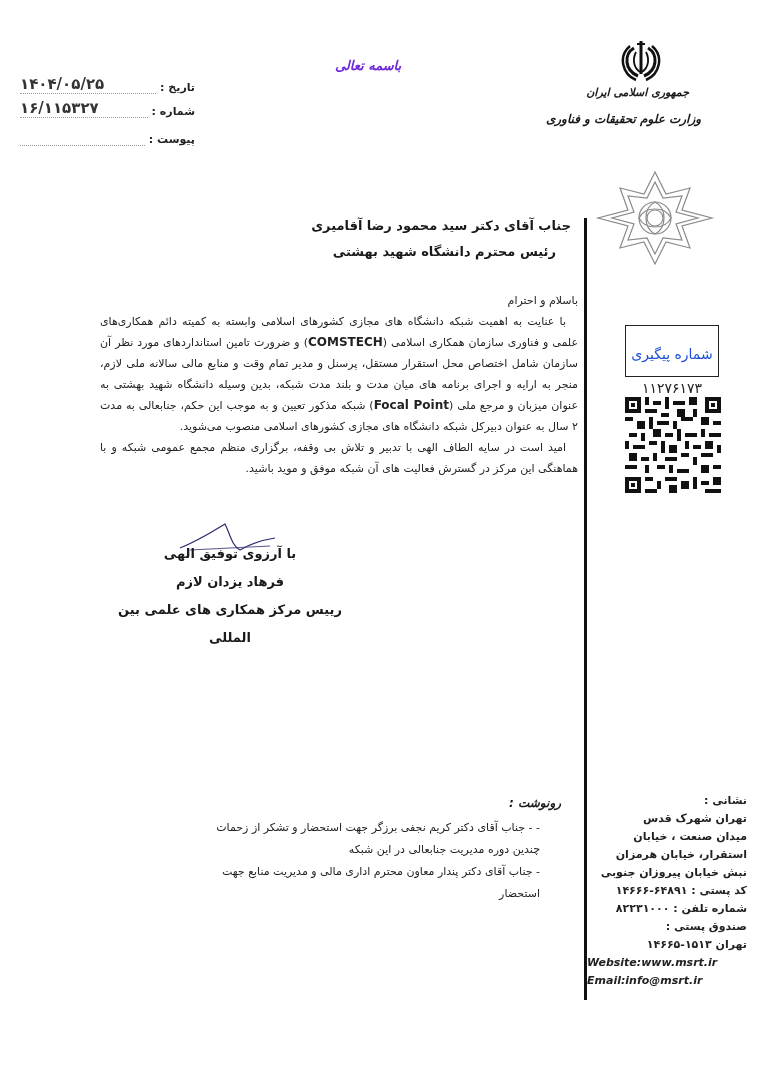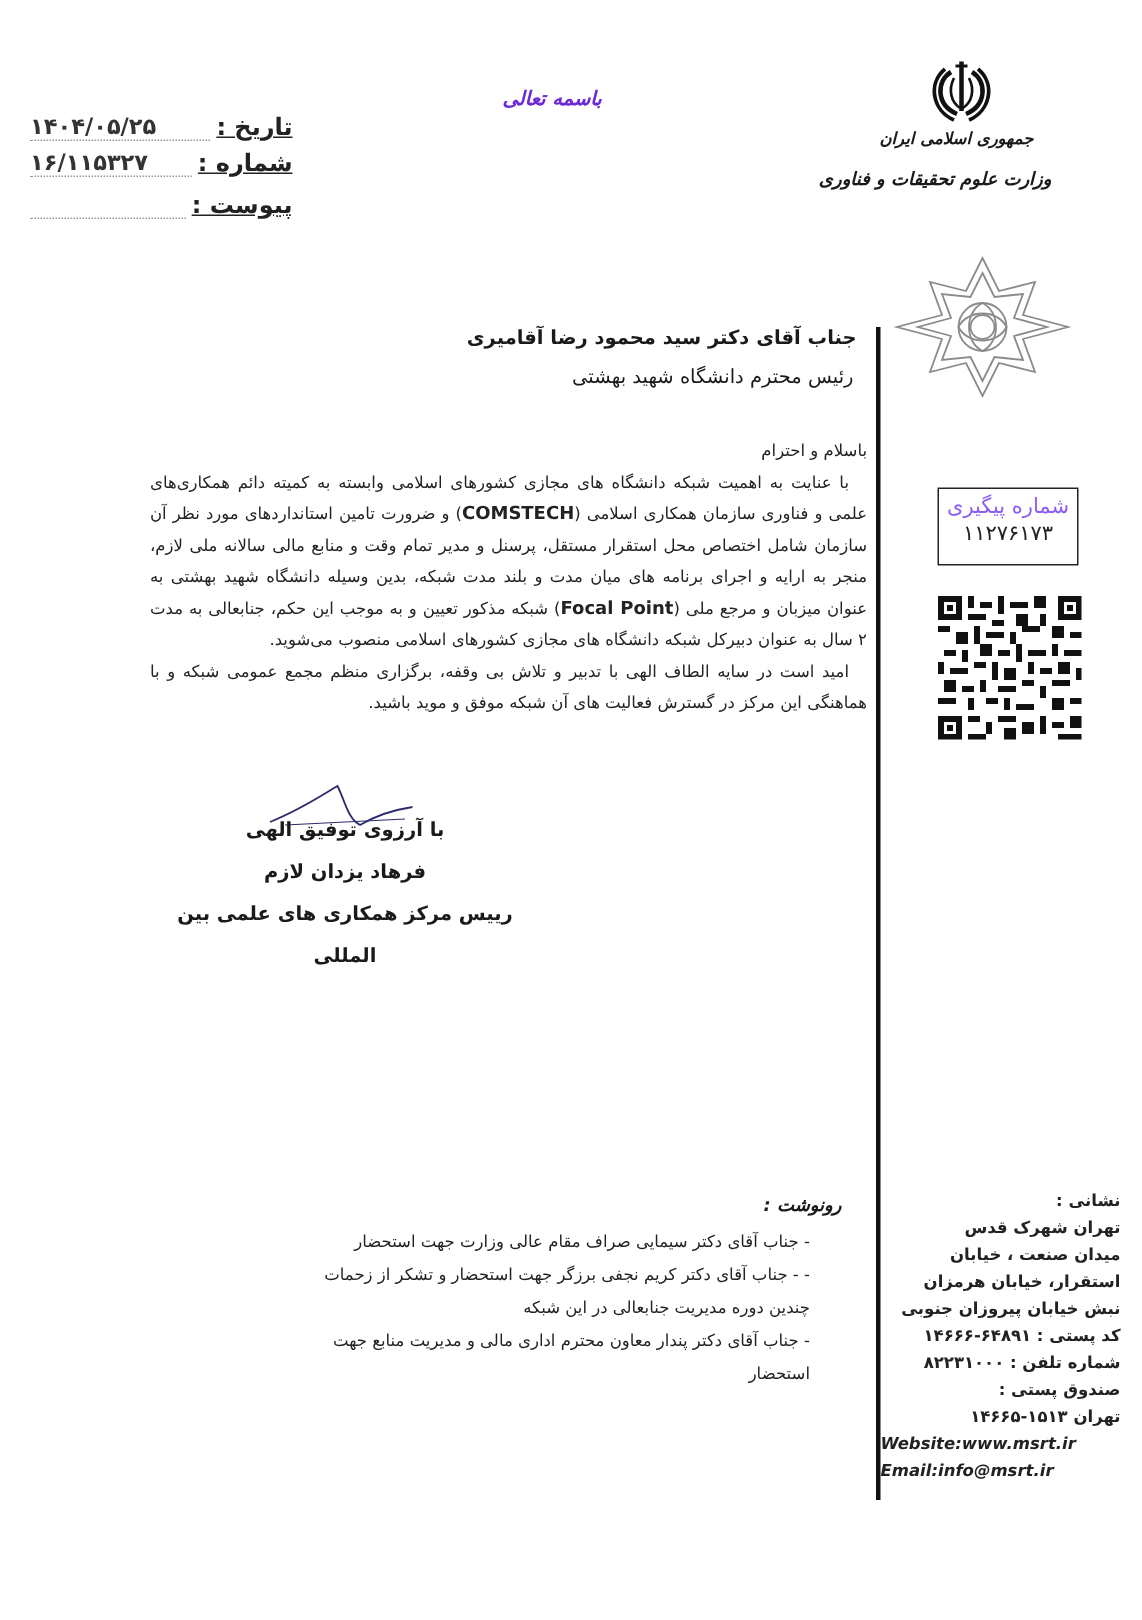--- a/index.html
+++ b/index.html
@@ -4,47 +4,47 @@
 <style>
   * { box-sizing: border-box; margin: 0; padding: 0; }
   html, body { width: 761px; height: 1080px; background: #ffffff; overflow: hidden; }
   body { position: relative; font-family: "DejaVu Sans", sans-serif; color: #1a1a1a; }
 
   .abs { position: absolute; }
   .rtl { direction: rtl; unicode-bidi: isolate; }
 
   
   .meta-row { position: absolute; left: 20px; width: 175px; height: 20px; direction: rtl; display: flex; align-items: flex-end; }
-  .meta-label { font-size: 16px; font-weight: bold; color: #222; white-space: nowrap; padding-left: 4px; text-decoration: underline; }
+  .meta-label { font-size: 11px; font-weight: bold; color: #222; white-space: nowrap; padding-left: 4px; }
   .meta-line { flex: 1; border-bottom: 1px dotted #999; height: 14px; position: relative; }
   .meta-value { position: absolute; left: 0; bottom: 0; font-size: 15px; font-weight: bold; color: #333; letter-spacing: 1px; direction: ltr; font-family: "DejaVu Sans", sans-serif; }
 
   
   .basmala { left: 335px; top: 58px; font-family: "DejaVu Serif", serif; font-size: 13px; font-style: italic; font-weight: bold; color: #6d28d9; }
 
   
   .emblem { left: 620px; top: 38px; width: 42px; height: 44px; }
   .gov-line1 { right: 72px; top: 86px; font-family: "DejaVu Serif", serif; font-size: 11px; font-weight: bold; font-style: italic; margin-left: 38px; }
   .gov-line2 { right: 60px; top: 112px; font-family: "DejaVu Serif", serif; font-size: 12px; font-weight: bold; font-style: italic; }
 
   
   .ornament { left: 590px; top: 168px; width: 130px; height: 100px; }
 
   
   .vrule { left: 584px; top: 218px; width: 3px; height: 782px; background: #111; }
 
   
   .track-box { left: 625px; top: 325px; width: 94px; height: 52px; border: 1.5px solid #222; text-align: center; direction: rtl; }
-  .track-label { font-size: 14px; margin-top: 4px; color: #8b5cf6; }
-  .track-num { font-size: 14px; letter-spacing: 2px; margin-top: 2px; color: #222; }
+  .track-label { font-size: 14px; margin-top: 20px; color: #1d4ed8; }
+  .track-num { font-size: 14px; letter-spacing: 2px; margin-top: 18px; color: #222; }
   .qr { left: 625px; top: 397px; width: 96px; height: 96px; }
 
   
   .addr1 { right: 190px; top: 218px; font-size: 13px; font-weight: bold; }
-  .addr2 { right: 192px; top: 244px; font-size: 13px; font-weight: normal; }
+  .addr2 { right: 205px; top: 244px; font-size: 13px; font-weight: bold; }
 
   
   .body-text { left: 190px; width: 388px; top: 290px; direction: rtl; text-align: justify; font-size: 11px; line-height: 21px; color: #222; }
   .body-text p { margin: 0; }
   .body-text .indent { text-indent: 12px; }
   .latin { font-weight: bold; font-size: 12px; direction: ltr; unicode-bidi: isolate; }
   .right-offset { left: 100px; width: 478px; }
 
   
   .sig-block { left: 100px; top: 540px; width: 260px; direction: rtl; text-align: center; }
@@ -202,21 +202,20 @@
   <path d="M20 30 L100 26" stroke="#2b2b6e" stroke-width="0.8"></path>
 </svg>
 <div class="abs sig-block">
   <div class="sig-line">با آرزوی توفیق الهی</div>
   <div class="sig-line">فرهاد یزدان لازم</div>
   <div class="sig-line">رییس مرکز همکاری های علمی بین المللی</div>
 </div>
 
 <div class="abs cc-title rtl">رونوشت :</div>
 <div class="abs cc-list">
-  <div>- جناب آقای دکتر سیمایی صراف مقام عالی وزارت جهت استحضار</div>
   <div>- - جناب آقای دکتر کریم نجفی برزگر جهت استحضار و تشکر از زحمات چندین دوره مدیریت جنابعالی در این شبکه</div>
   <div>- جناب آقای دکتر پندار معاون محترم اداری مالی و مدیریت منابع جهت استحضار</div>
 </div>
 
 <div class="abs addr-footer">
   <div class="c">نشانی :</div>
   <div class="c">تهران شهرک قدس</div>
   <div class="c">میدان صنعت ، خیابان</div>
   <div class="c">استقرار، خیابان هرمزان</div>
   <div class="c">نبش خیابان پیروزان جنوبی</div>

